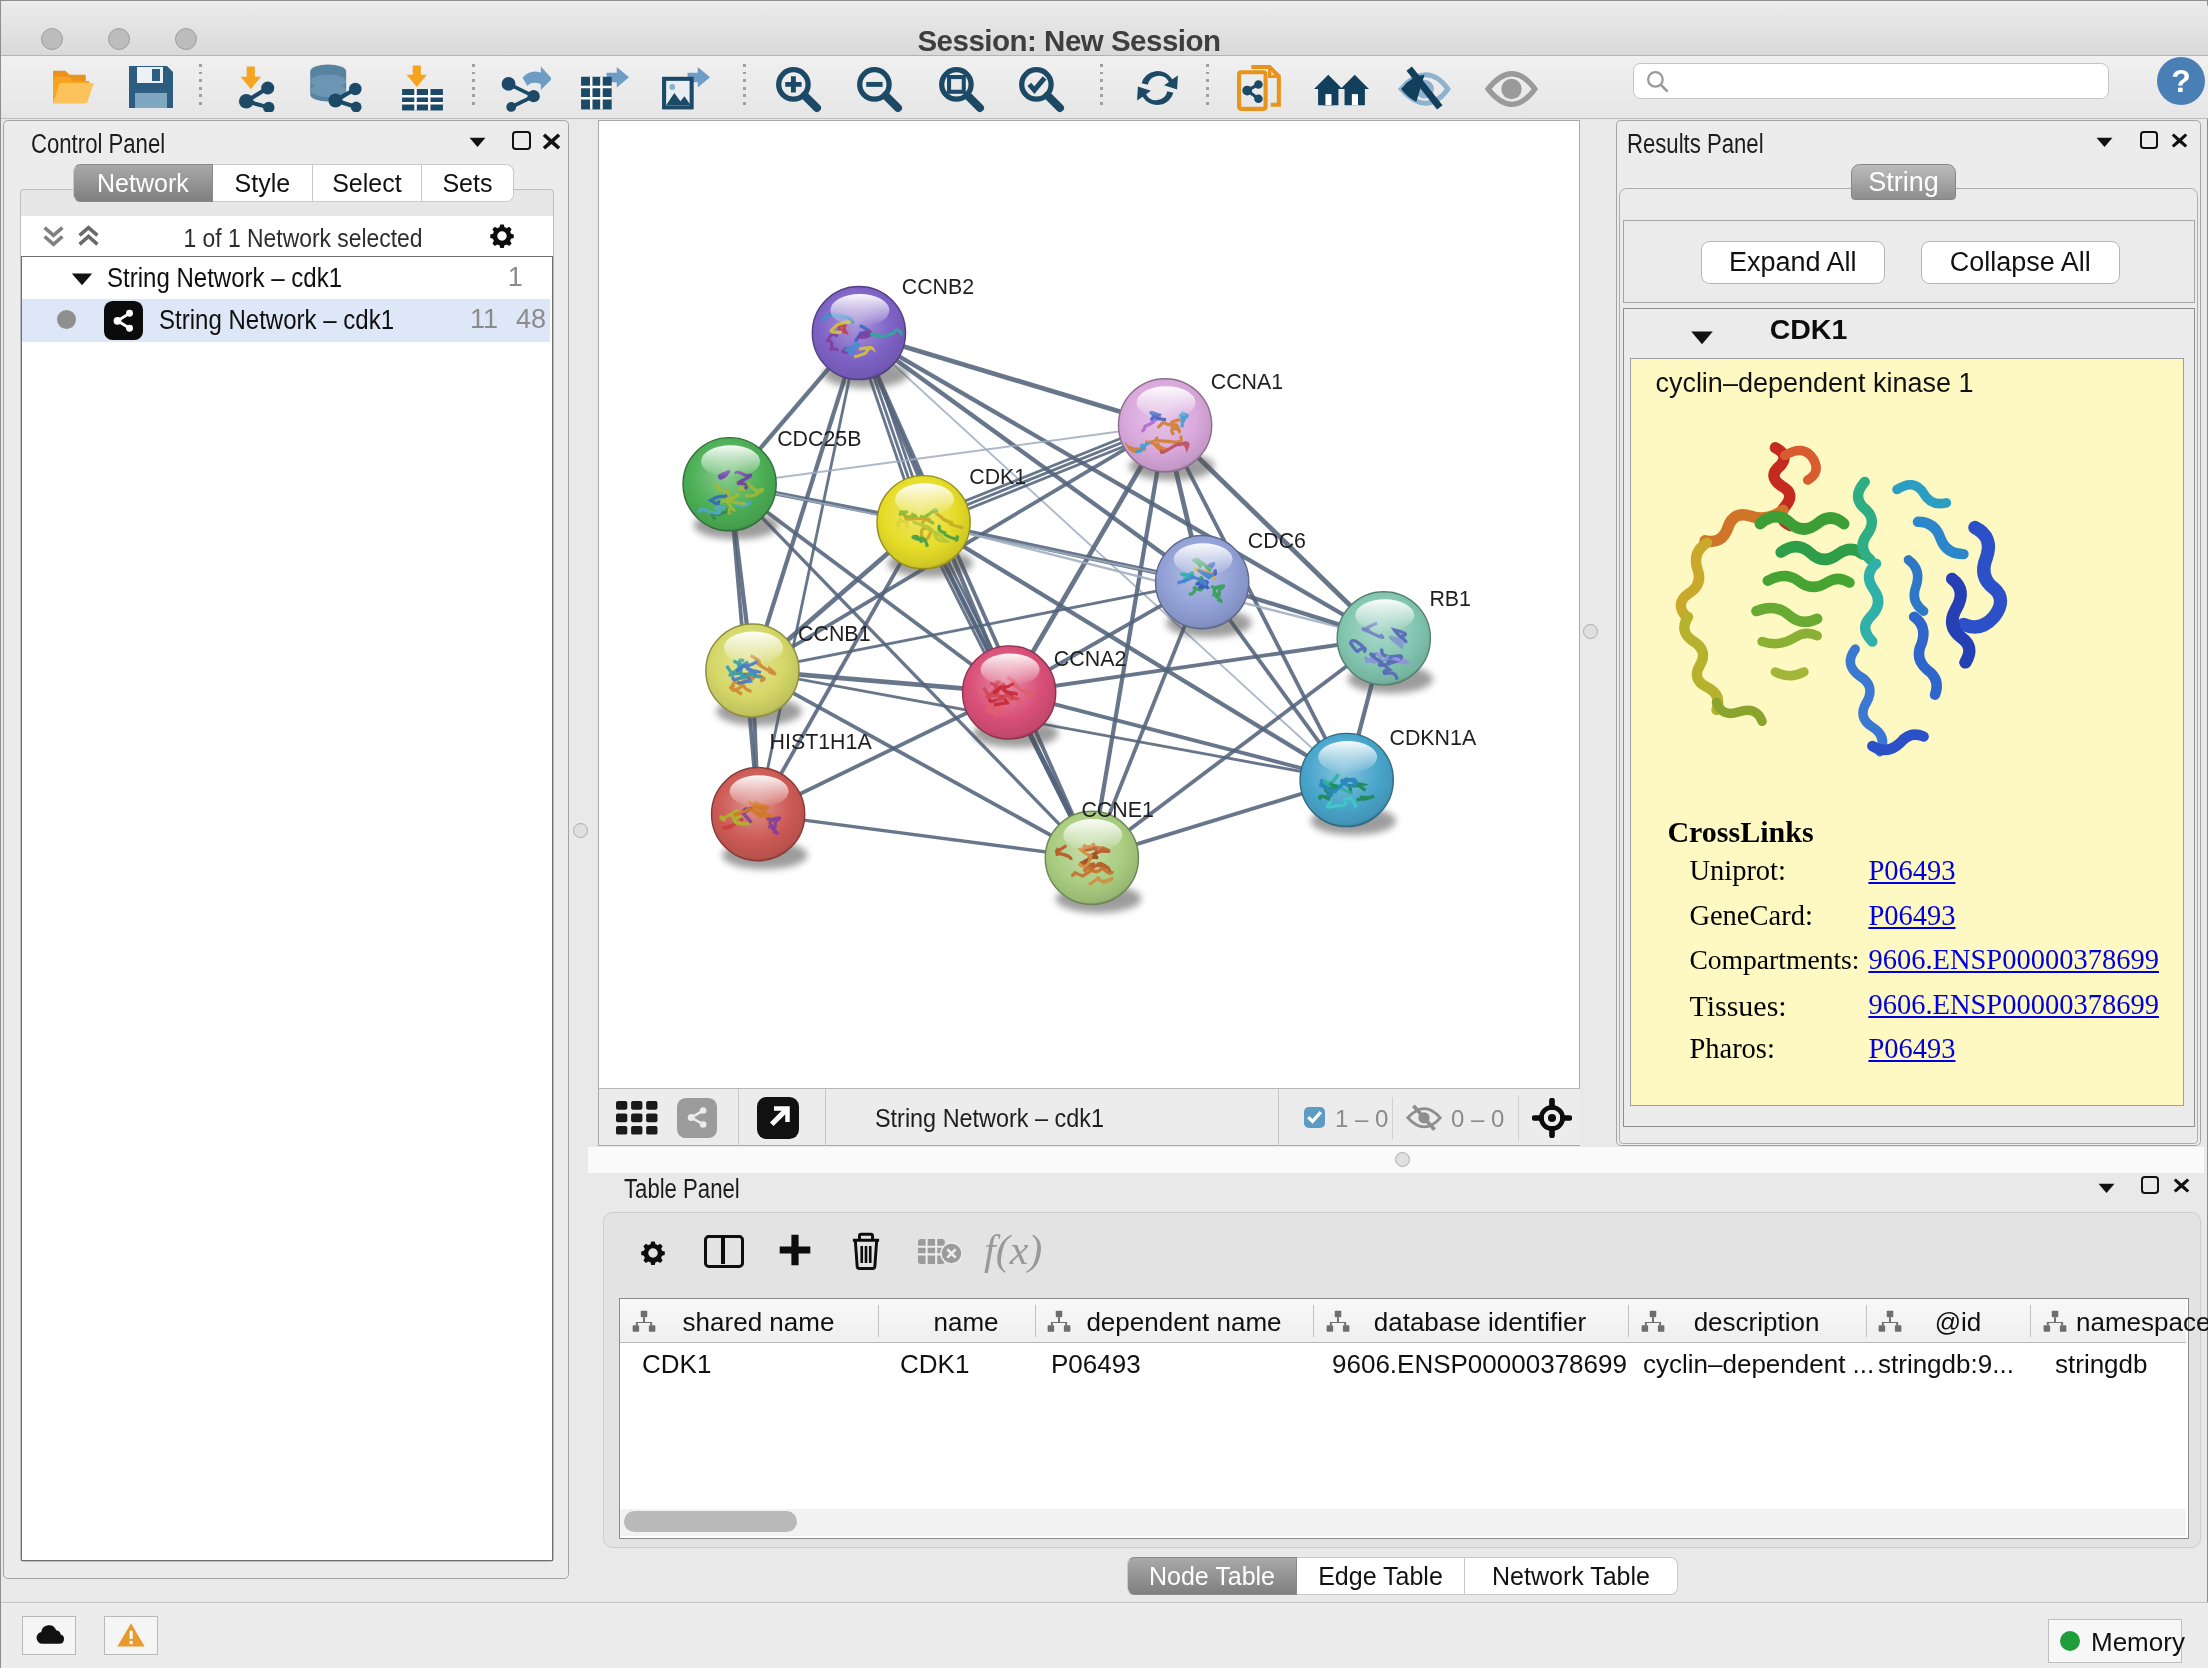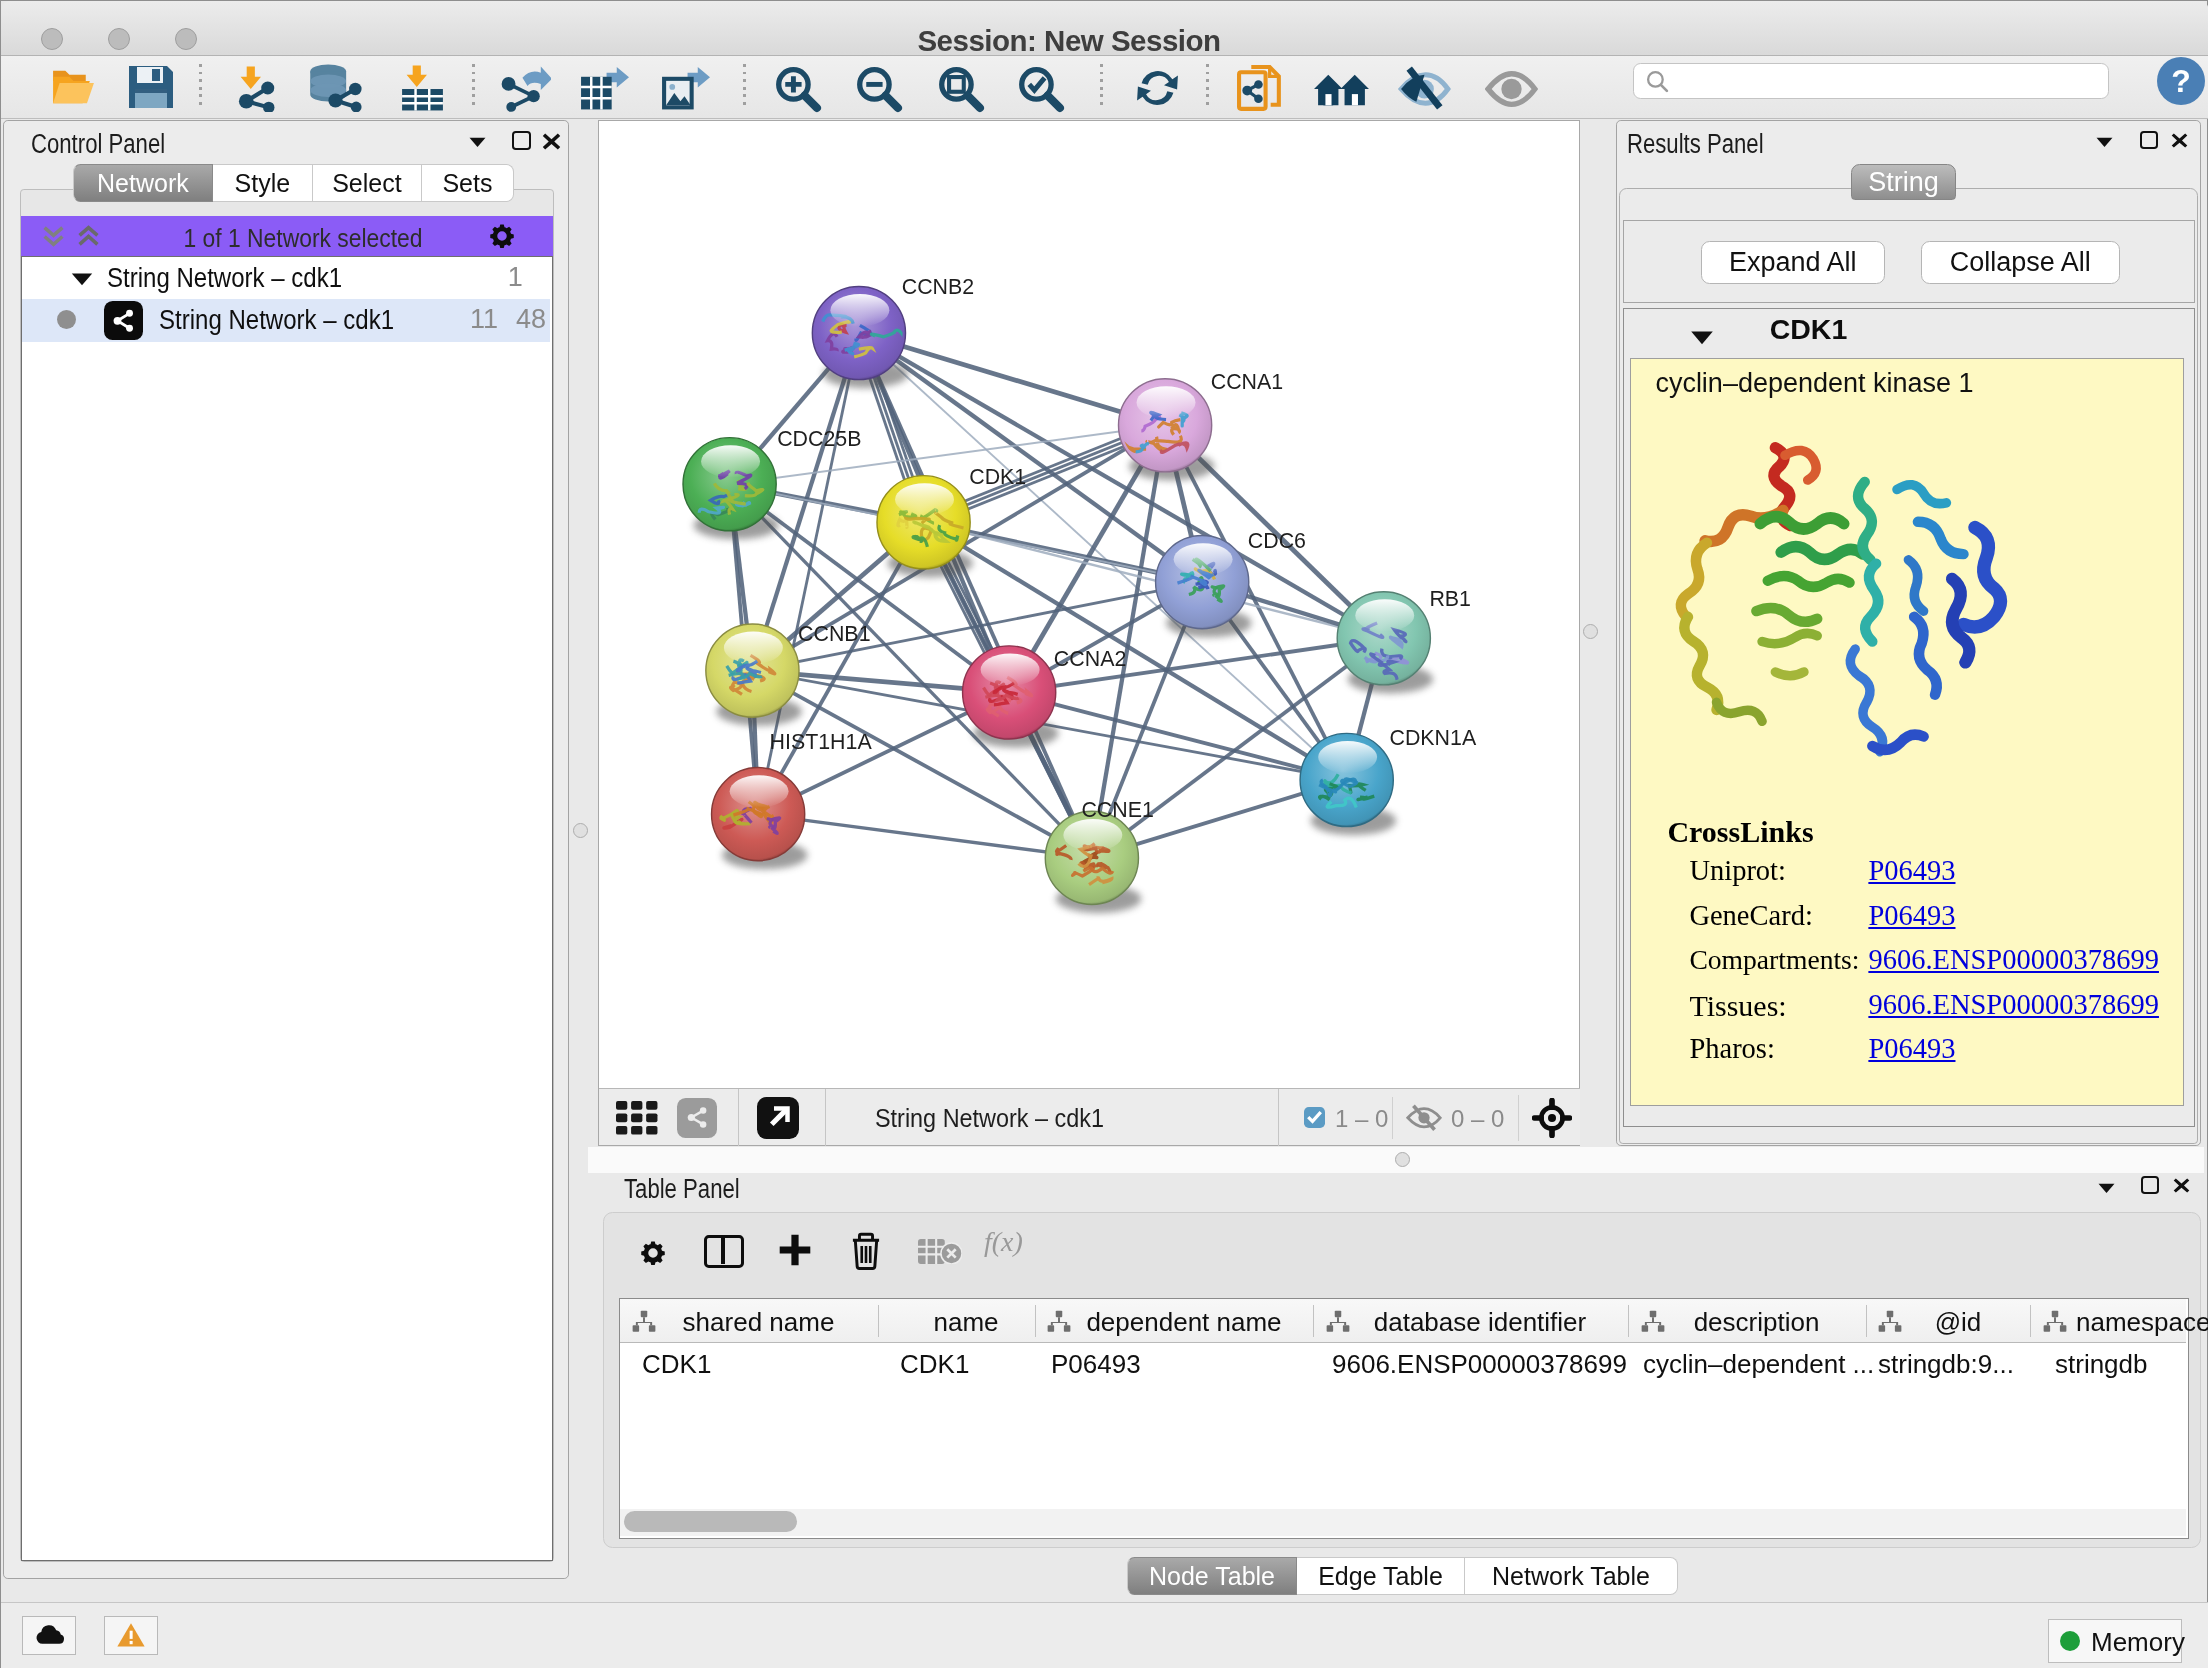--- a/index.html
+++ b/index.html
@@ -207,21 +207,21 @@
         <path d="M4 2 L12 9 L20 2 L23 5 L15.5 12 L23 19 L20 22 L12 15 L4 22 L1 19 L8.5 12 L1 5 Z" fill="#111"></path>
       </svg>
     <div class="seg" style="left:69px; top:43px;">
       <div class="sel" style="width:140px;">Network</div>
       <div style="width:100px;">Style</div>
       <div style="width:109px;">Select</div>
       <div style="width:92px;">Sets</div>
     </div>
     <div class="abs" style="left:16px; top:68px; width:534px; height:1373px; border:1px solid #bdbdbd; border-radius:3.8px; background:#e7e7e7;"></div>
 
-    <div class="abs" style="left:17px; top:95px; width:532px; height:40px; background:#8b5cf6; color:#2d2d2d;">
+    <div class="abs" style="left:17px; top:95px; width:532px; height:40px; background:#ffffff; color:#2d2d2d;">
       <svg class="abs" style="left:20px; top:7.6px;" width="25" height="25" viewBox="0 0 14 14">
           <path d="M2 2 L7 6.4 L12 2 M2 7 L7 11.4 L12 7" stroke="#808080" stroke-width="2" fill="none"></path>
         </svg>
       <svg class="abs" style="left:55px; top:7.6px;" width="25" height="25" viewBox="0 0 14 14">
           <path d="M2 6.4 L7 2 L12 6.4 M2 11.4 L7 7 L12 11.4" stroke="#6a6a6a" stroke-width="2" fill="none"></path>
         </svg>
       <div class="abs" style="left:16px; top:6.7px; width:100%; text-align:center; font-size:26px; transform:scaleX(0.88);">1 of 1 Network selected</div>
       <svg class="abs" style="left:466px; top:4.8px;" width="30" height="30" viewBox="0 0 24 24">
           <path fill="#0d0d0d" d="M12 8.2a3.8 3.8 0 1 0 0 7.6 3.8 3.8 0 0 0 0-7.6zm9.4 5.4l-2.2.6a7.3 7.3 0 0 1-.7 1.7l1.2 2-2 2-2-1.2a7.3 7.3 0 0 1-1.7.7l-.6 2.2h-2.8l-.6-2.2a7.3 7.3 0 0 1-1.7-.7l-2 1.2-2-2 1.2-2a7.3 7.3 0 0 1-.7-1.7l-2.2-.6v-2.8l2.2-.6a7.3 7.3 0 0 1 .7-1.7l-1.2-2 2-2 2 1.2a7.3 7.3 0 0 1 1.7-.7l.6-2.2h2.8l.6 2.2a7.3 7.3 0 0 1 1.7.7l2-1.2 2 2-1.2 2a7.3 7.3 0 0 1 .7 1.7l2.2.6z"></path>
         </svg>
@@ -757,21 +757,21 @@
       <svg class="abs" style="left:314px; top:26px;" width="44" height="25" viewBox="0 0 23 13">
         <g fill="#9b9b9b">
             <rect x="0" y="0" width="14" height="13" rx="1.5"></rect>
           </g>
         <g stroke="#ececec" stroke-width="1.1">
             <path d="M0 4 h14 M0 8 h14 M4.5 0 v13 M9.5 0 v13"></path>
           </g>
         <circle cx="17.5" cy="7.5" r="5.5" fill="#9b9b9b" stroke="#ececec" stroke-width="0.8"></circle>
         <path d="M15.3 5.3 l4.4 4.4 M19.7 5.3 l-4.4 4.4" stroke="#ececec" stroke-width="1.4"></path>
       </svg>
-      <div class="abs serif" style="left:380px; top:13.3px; font-size:28px; font-style:italic; color:#999;">f(x)</div>
+      <div class="abs serif" style="left:380px; top:13.3px; font-size:42px; font-style:italic; color:#999;">f(x)</div>
       <div id="ttable" class="abs">
         <div class="abs" style="left:0; top:0; width:1566px; height:44px; background:linear-gradient(#f8f8f8,#efefef); border-bottom:1px solid #b9b9b9;"></div>
         <svg class="abs" style="left:11.4px; top:9.5px;" width="26" height="26" viewBox="0 0 16 16">
             <g fill="#6e6e6e">
               <rect x="6" y="1" width="4" height="4" rx="0.5"></rect>
               <rect x="1" y="10" width="4" height="4" rx="0.5"></rect>
               <rect x="11" y="10" width="4" height="4" rx="0.5"></rect>
               <path d="M7.4 5 h1.2 v3 H13 v2 h-1.2 V8.6 H4.2 V10 H3 V8 h4.4 Z"></path>
             </g>
           </svg>

